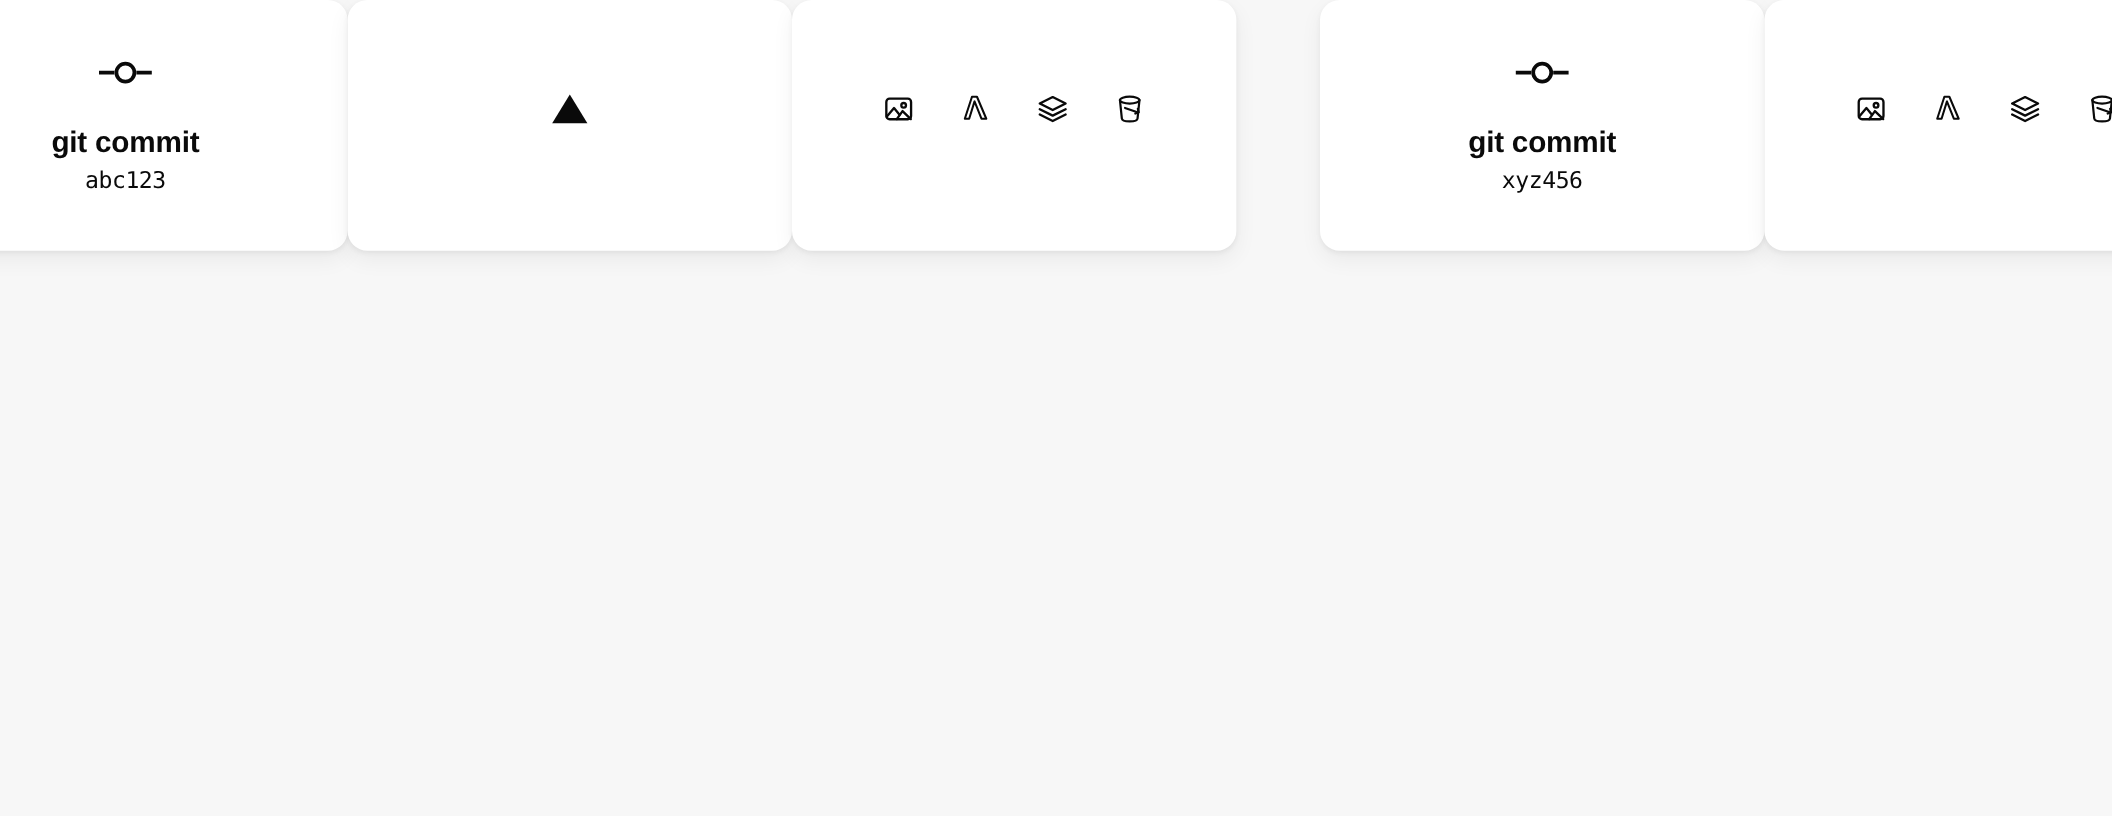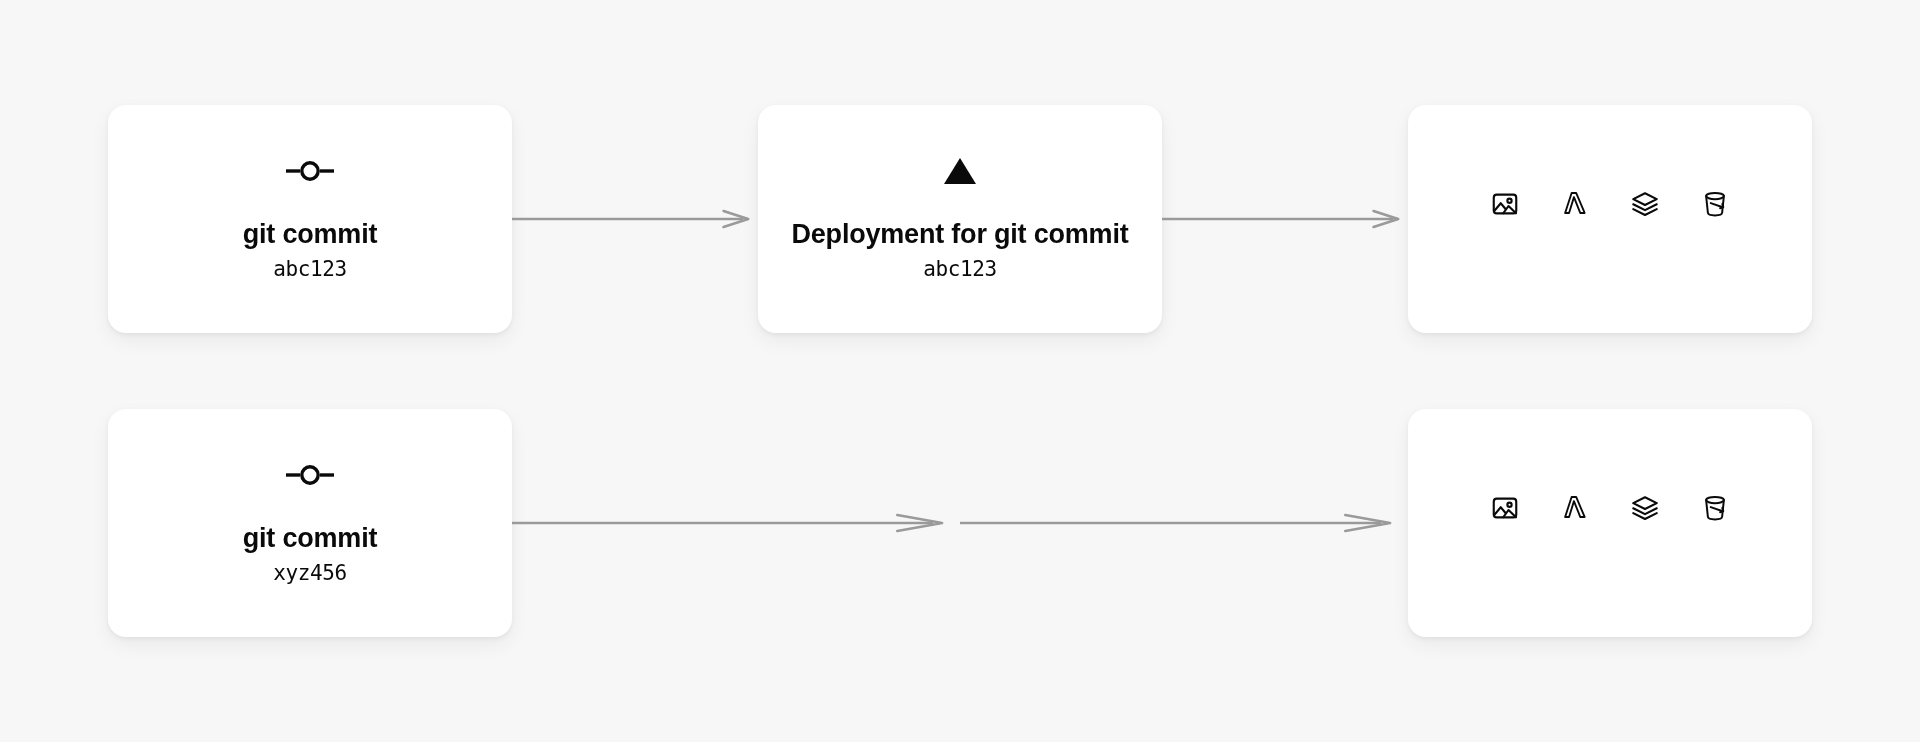--- a/index.html
+++ b/index.html
@@ -9,21 +9,21 @@
     height: 742px;
     background: #f7f7f7;
     font-family: "Liberation Sans", sans-serif;
     overflow: hidden;
   }
 
   #diagram {
     width: 1920px;
     height: 742px;
     display: flex;
-    flex-direction: column;
+    flex-direction: row;
     justify-content: center;
     gap: 76px;
     padding: 0 108px;
   }
 
   .flow-row {
     display: flex;
     align-items: center;
     height: 228px;
   }
@@ -107,21 +107,20 @@
         </svg>
       </div>
       <div class="card">
         <div class="card-icons single">
           <span aria-label="vercel-triangle-icon">
             <svg class="icon" width="34" height="30" viewBox="0 0 34 30">
               <path d="M17 2 L33 28 L1 28 Z" fill="#0a0a0a"></path>
             </svg>
           </span>
         </div>
-        <div class="card-label"><span>Deployment for git commit</span> <span class="mono">abc123</span></div>
       </div>
       <div class="connector">
         <svg viewBox="0 0 100 26" preserveAspectRatio="none">
           <line x1="0" y1="13" x2="94" y2="13" stroke="#9a9a9a" stroke-width="2.6" vector-effect="non-scaling-stroke"></line>
           <polyline points="86,5 96,13 86,21" fill="none" stroke="#9a9a9a" stroke-width="2.6" stroke-linecap="round" stroke-linejoin="round" vector-effect="non-scaling-stroke"></polyline>
         </svg>
       </div>
       <div class="card">
         <div class="card-icons">
           <span aria-label="image-icon">

